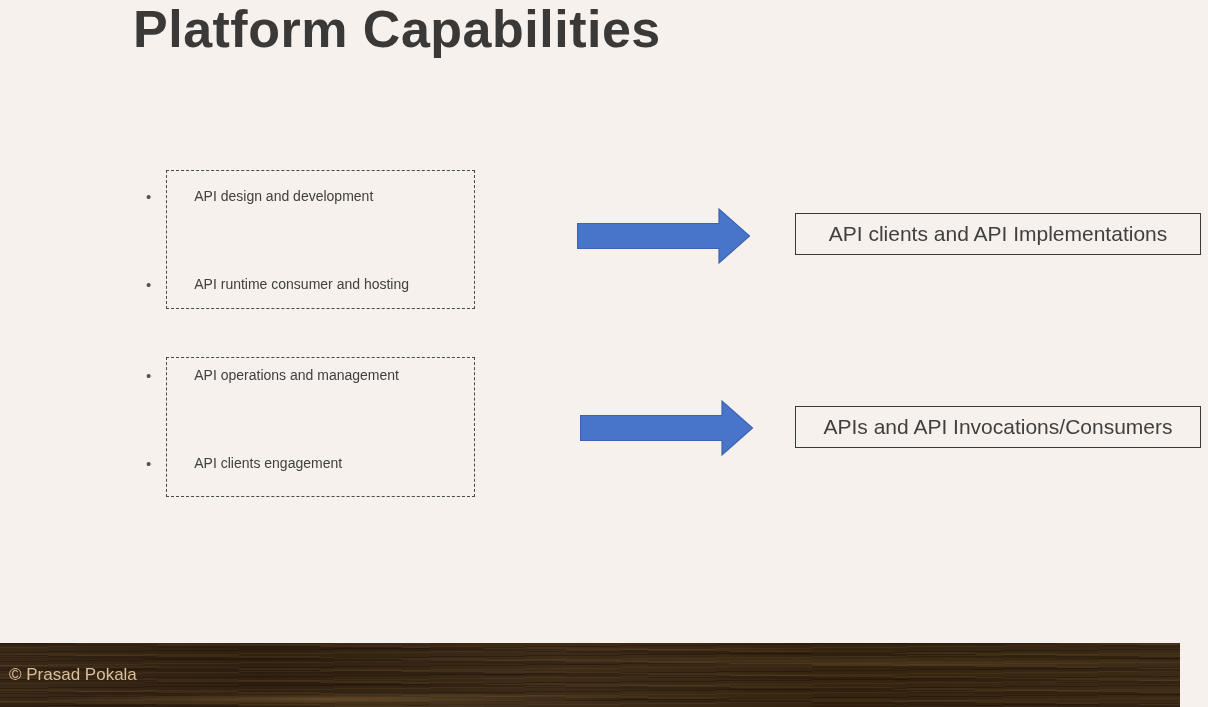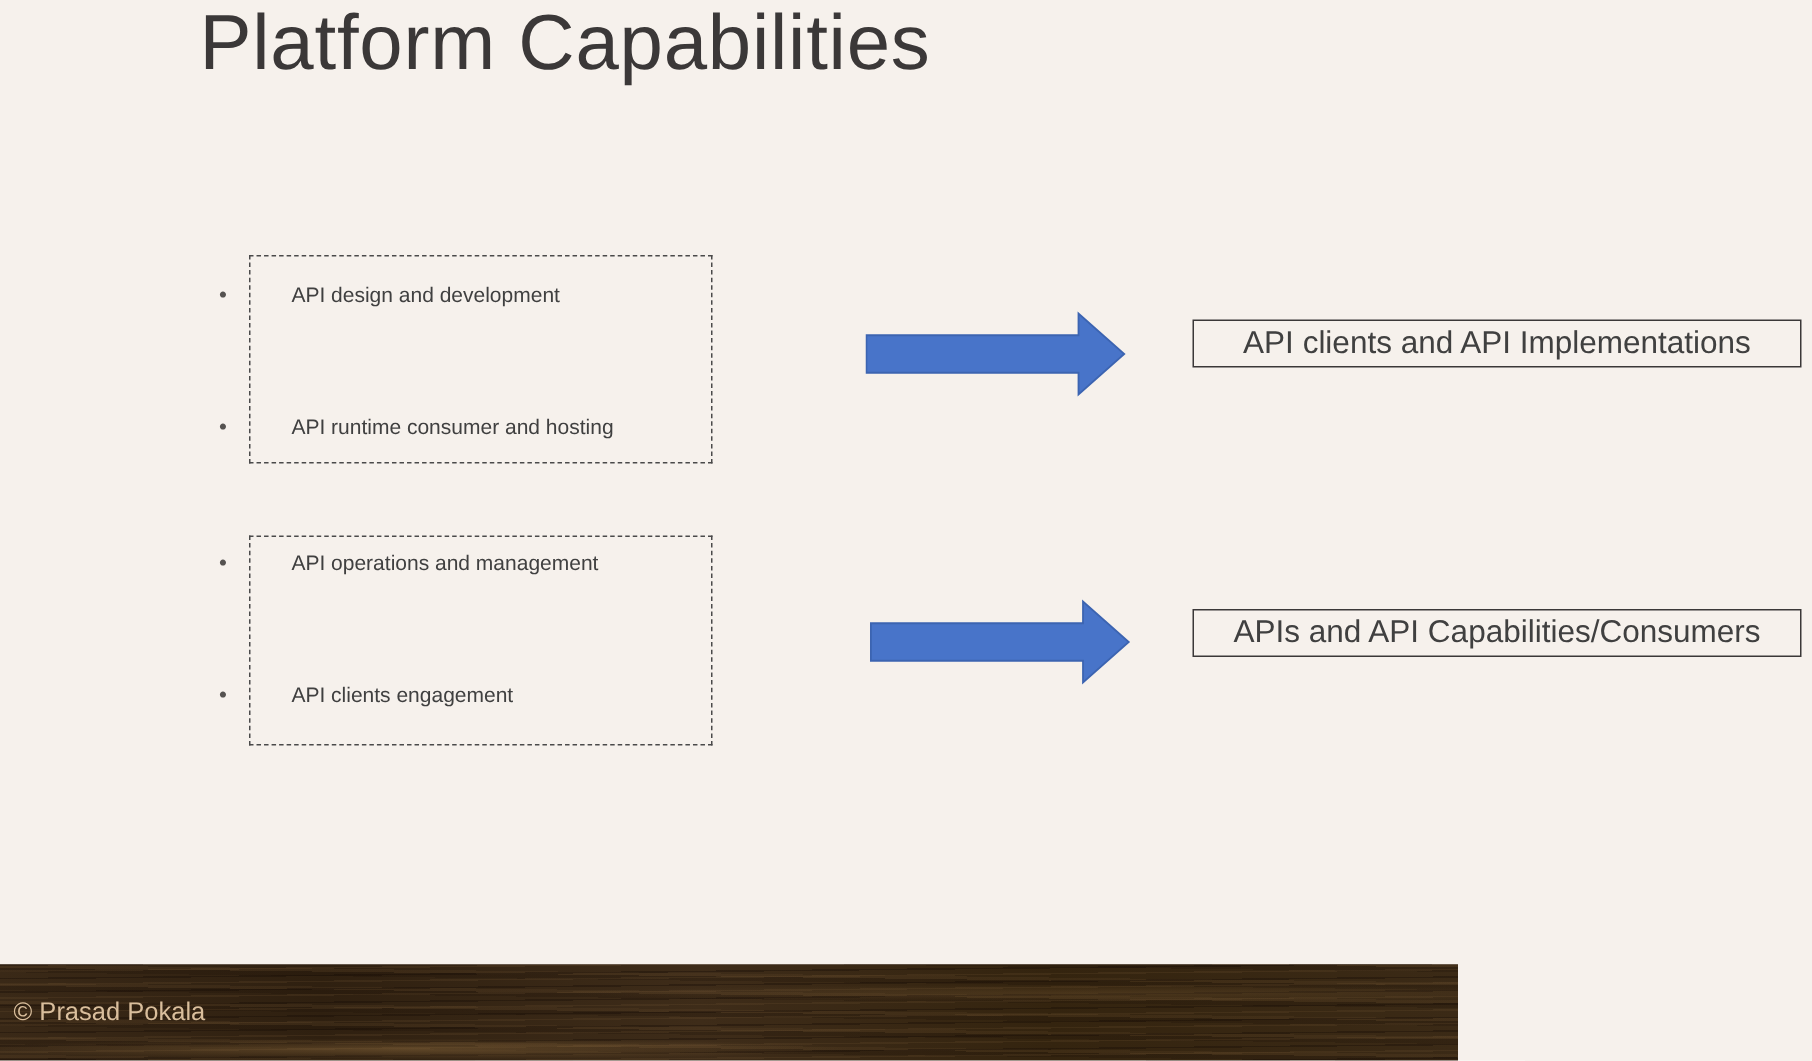--- a/index.html
+++ b/index.html
@@ -19,21 +19,21 @@
   .slide{
     position:relative;
     width:1208px;height:707px;
     background:var(--background);
     overflow:hidden;
   }
   .title{
     position:absolute;
     left:133px; top:2px;
     font-size:52px;
-    font-weight:400;
+    font-weight:700;
     letter-spacing:0.5px;
     line-height:1.05;
     color:var(--title-text);
     white-space:nowrap;
   }
   .dash-box{
     position:absolute;
     left:166px;
     width:309px;
     border:1.5px dashed var(--dash-border);
@@ -73,38 +73,38 @@
   .arrow-1{left:577px;top:207px;}
   .arrow-2{left:580px;top:399px;}
   .arrow polygon{
     fill:var(--arrow-fill);
     stroke:var(--arrow-stroke);
     stroke-width:1.2;
   }
   .result-box{
     position:absolute;
     left:795px;
-    width:406px;height:32px;
+    width:406px;height:42px;
     border:1.3px solid var(--result-border);
     display:flex;
     align-items:center;
     justify-content:center;
     background:transparent;
   }
   .result-1{top:213px;}
   .result-2{top:406px;}
   .result-label{
     font-size:21px;
     color:var(--body-text);
     white-space:nowrap;
   }
   .footer{
     position:absolute;
     left:0;top:643px;
-    width:972px;height:64px;
+    width:1180px;height:64px;
     background-color:var(--footer-base);
     background-image:
       radial-gradient(ellipse 420px 10px at 28% 88%, rgba(150,114,66,0.45), rgba(150,114,66,0) 70%),
       radial-gradient(ellipse 500px 8px at 75% 30%, rgba(130,98,58,0.28), rgba(130,98,58,0) 70%),
       repeating-linear-gradient(179.4deg, rgba(20,10,4,0.35) 0 1px, rgba(20,10,4,0) 1px 4px, rgba(120,90,54,0.18) 4px 5px, rgba(20,10,4,0) 5px 9px),
       repeating-linear-gradient(180.7deg, rgba(98,72,42,0.22) 0 2px, rgba(30,18,8,0.28) 2px 5px, rgba(30,18,8,0) 5px 12px),
       linear-gradient(90deg, #3A2917, #2F2010 22%, #3E2C19 48%, #34240F 72%, #3B2A16);
   }
   .copyright{
     position:absolute;
@@ -146,20 +146,20 @@
     <polygon points="0.6,16.5 142,16.5 142,2 172.5,29 142,56 142,41.5 0.6,41.5"></polygon>
   </svg>
   <svg class="arrow arrow-2" viewBox="0 0 174 58" xmlns="http://www.w3.org/2000/svg">
     <polygon points="0.6,16.5 142,16.5 142,2 172.5,29 142,56 142,41.5 0.6,41.5"></polygon>
   </svg>
 
   <div class="result-box result-1">
     <span class="result-label">API clients and API Implementations</span>
   </div>
   <div class="result-box result-2">
-    <span class="result-label">APIs and API Capabilities/Consumers</span>
+    <span class="result-label">APIs and API Invocations/Consumers</span>
   </div>
 
   <div class="footer">
     <span class="copyright">© Prasad Pokala</span>
   </div>
 
 </div>
 
 </body></html>

